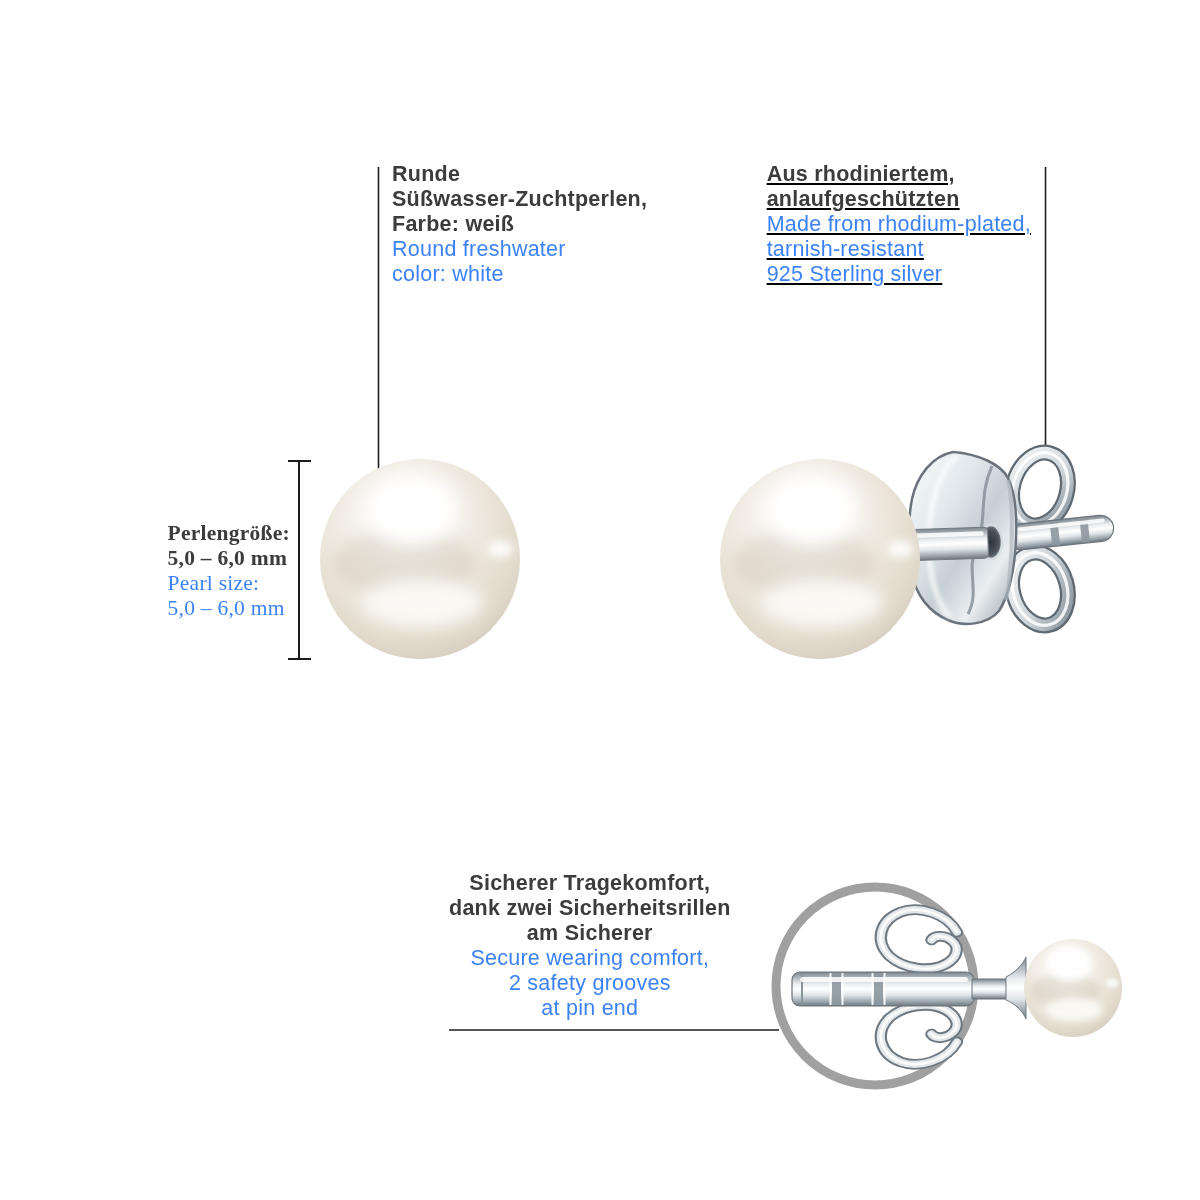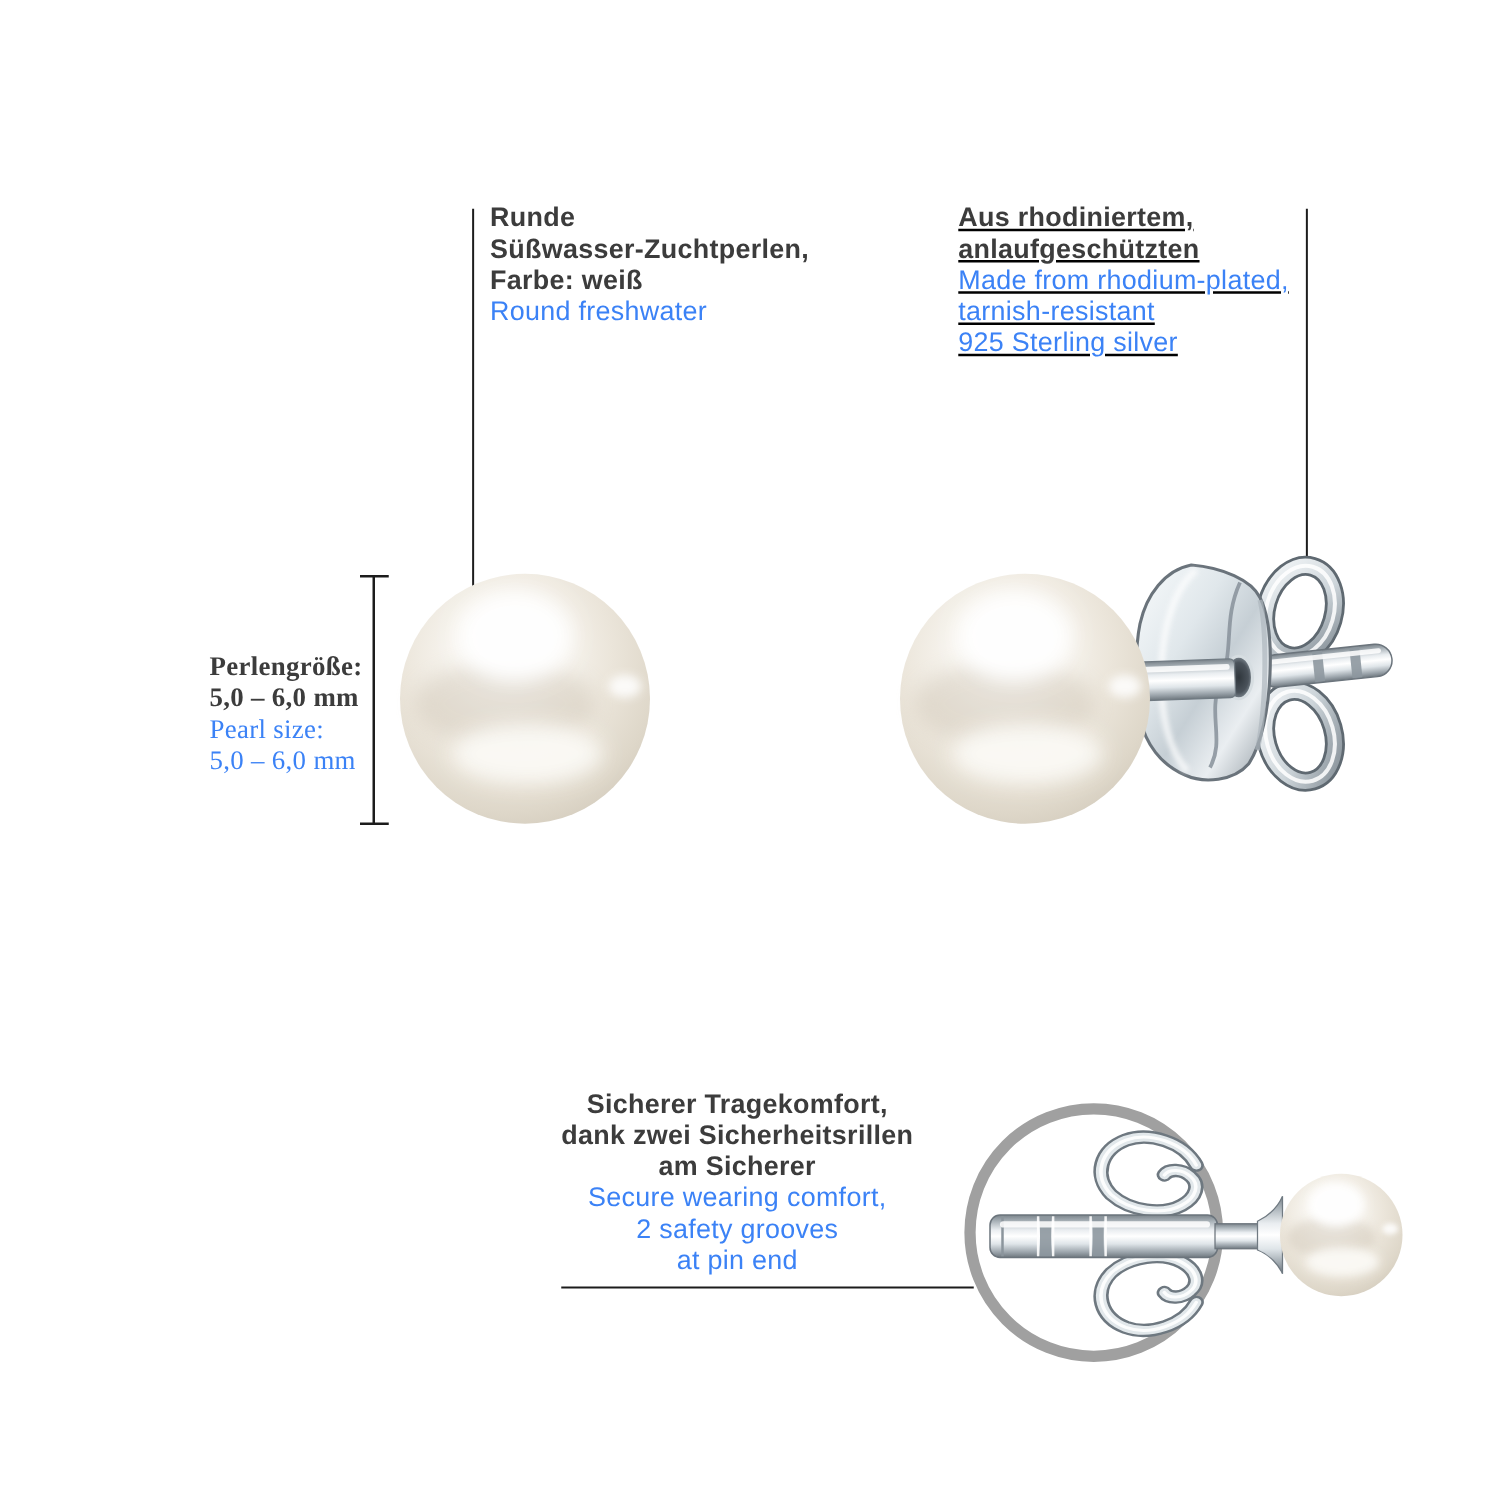--- a/index.html
+++ b/index.html
@@ -166,20 +166,21 @@
         <use href="#pearl100" transform="translate(1073,988) scale(0.49)"></use>
       </g>
     </g>
   </svg>
 
   <div class="note note-tl">
     <div class="de">Runde</div>
     <div class="de">Süßwasser-Zuchtperlen,</div>
     <div class="de">Farbe: weiß</div>
     <div class="en">Round freshwater</div>
+    <div class="en">color: white</div>
   </div>
 
   <div class="note note-tr">
     <div class="de">Aus rhodiniertem,</div>
     <div class="de">anlaufgeschützten</div>
     <div class="en">Made from rhodium-plated,</div>
     <div class="en">tarnish-resistant</div>
     <div class="en">925 Sterling silver</div>
   </div>
 

